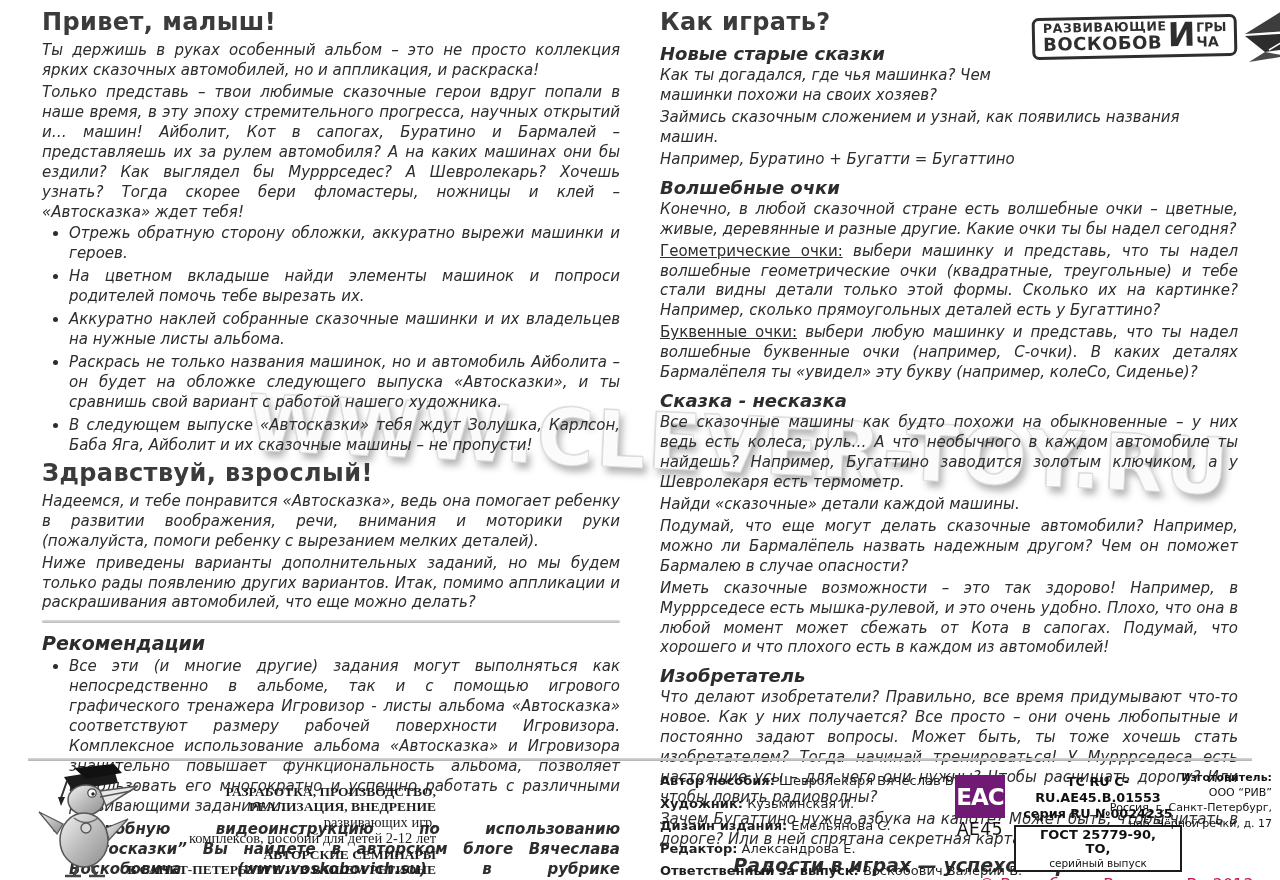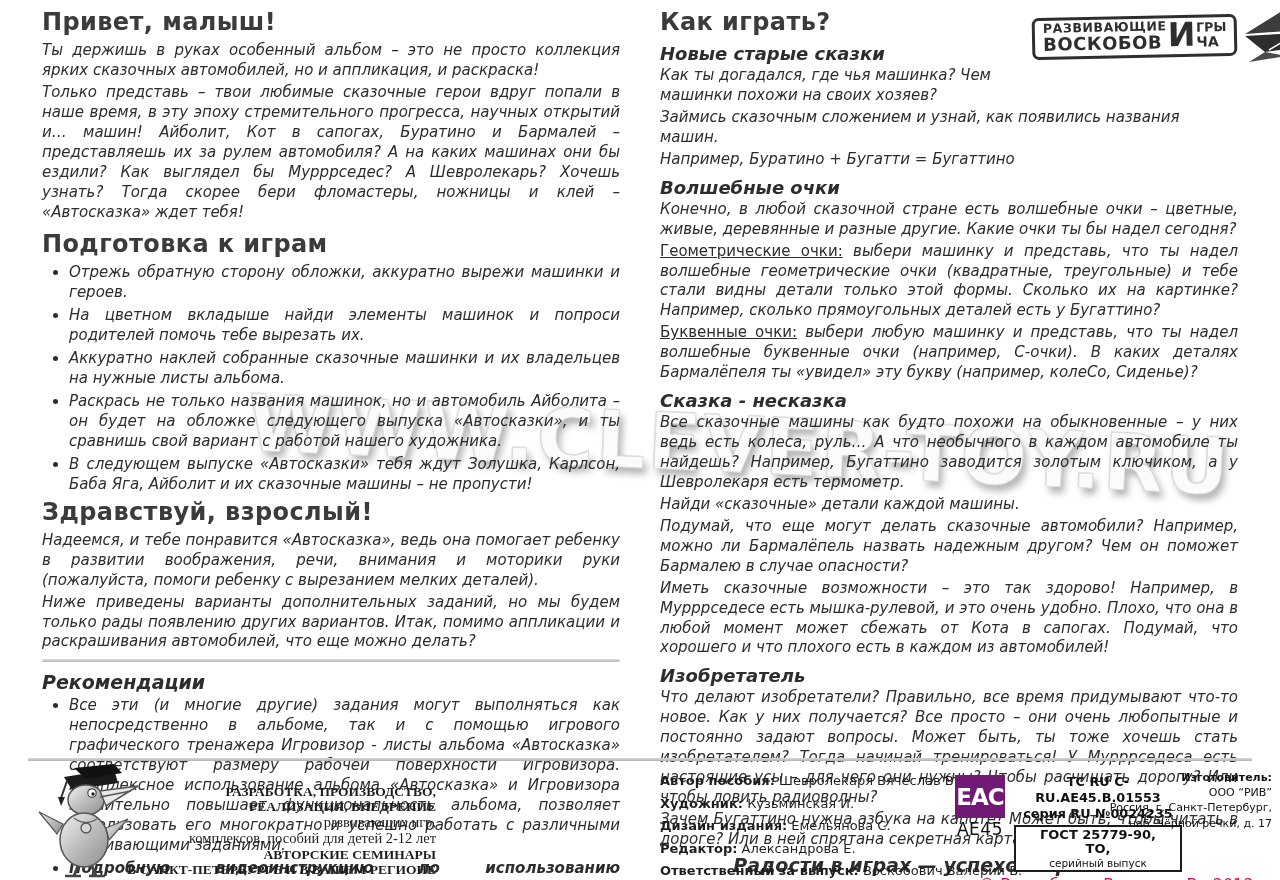--- a/index.html
+++ b/index.html
@@ -67,21 +67,20 @@
 
 <div class="page">
 
   <div class="watermark">WWW.CLEVER-TOY.RU</div>
 
   <div class="col col-left">
     <div class="h-display">Привет, малыш!</div>
     <p class="body">Ты держишь в руках особенный альбом – это не просто коллекция ярких сказочных автомобилей, но и аппликация, и раскраска!</p>
     <p class="body">Только представь – твои любимые сказочные герои вдруг попали в наше время, в эту эпоху стремительного прогресса, научных открытий и…  машин!  Айболит, Кот в сапогах, Буратино и Бармалей – представляешь их за рулем автомобиля? А на каких машинах они бы ездили?  Как выглядел бы Мурррседес? А Шевролекарь? Хочешь узнать? Тогда скорее бери фломастеры, ножницы и клей – «Автосказка» ждет тебя!</p>
 
-    <div class="h-display" style="margin-top:8px;">Подготовка к играм</div>
     <ul class="body">
       <li>Отрежь обратную сторону обложки, аккуратно вырежи машинки и героев.</li>
       <li>На цветном вкладыше найди элементы машинок и попроси родителей помочь тебе вырезать их.</li>
       <li>Аккуратно наклей собранные сказочные машинки и их владельцев на нужные листы альбома.</li>
       <li>Раскрась не только названия машинок, но и автомобиль Айболита – он будет на обложке следующего выпуска «Автосказки», и ты сравнишь свой вариант с работой нашего художника.</li>
       <li>В следующем выпуске «Автосказки» тебя ждут Золушка, Карлсон, Баба Яга, Айболит и их сказочные машины – не пропусти!</li>
     </ul>
 
     <div class="h-display">Здравствуй, взрослый!</div>
     <p class="body">Надеемся, и тебе понравится «Автосказка», ведь она помогает ребенку в развитии воображения, речи, внимания и моторики руки (пожалуйста, помоги ребенку с вырезанием мелких деталей).</p>

